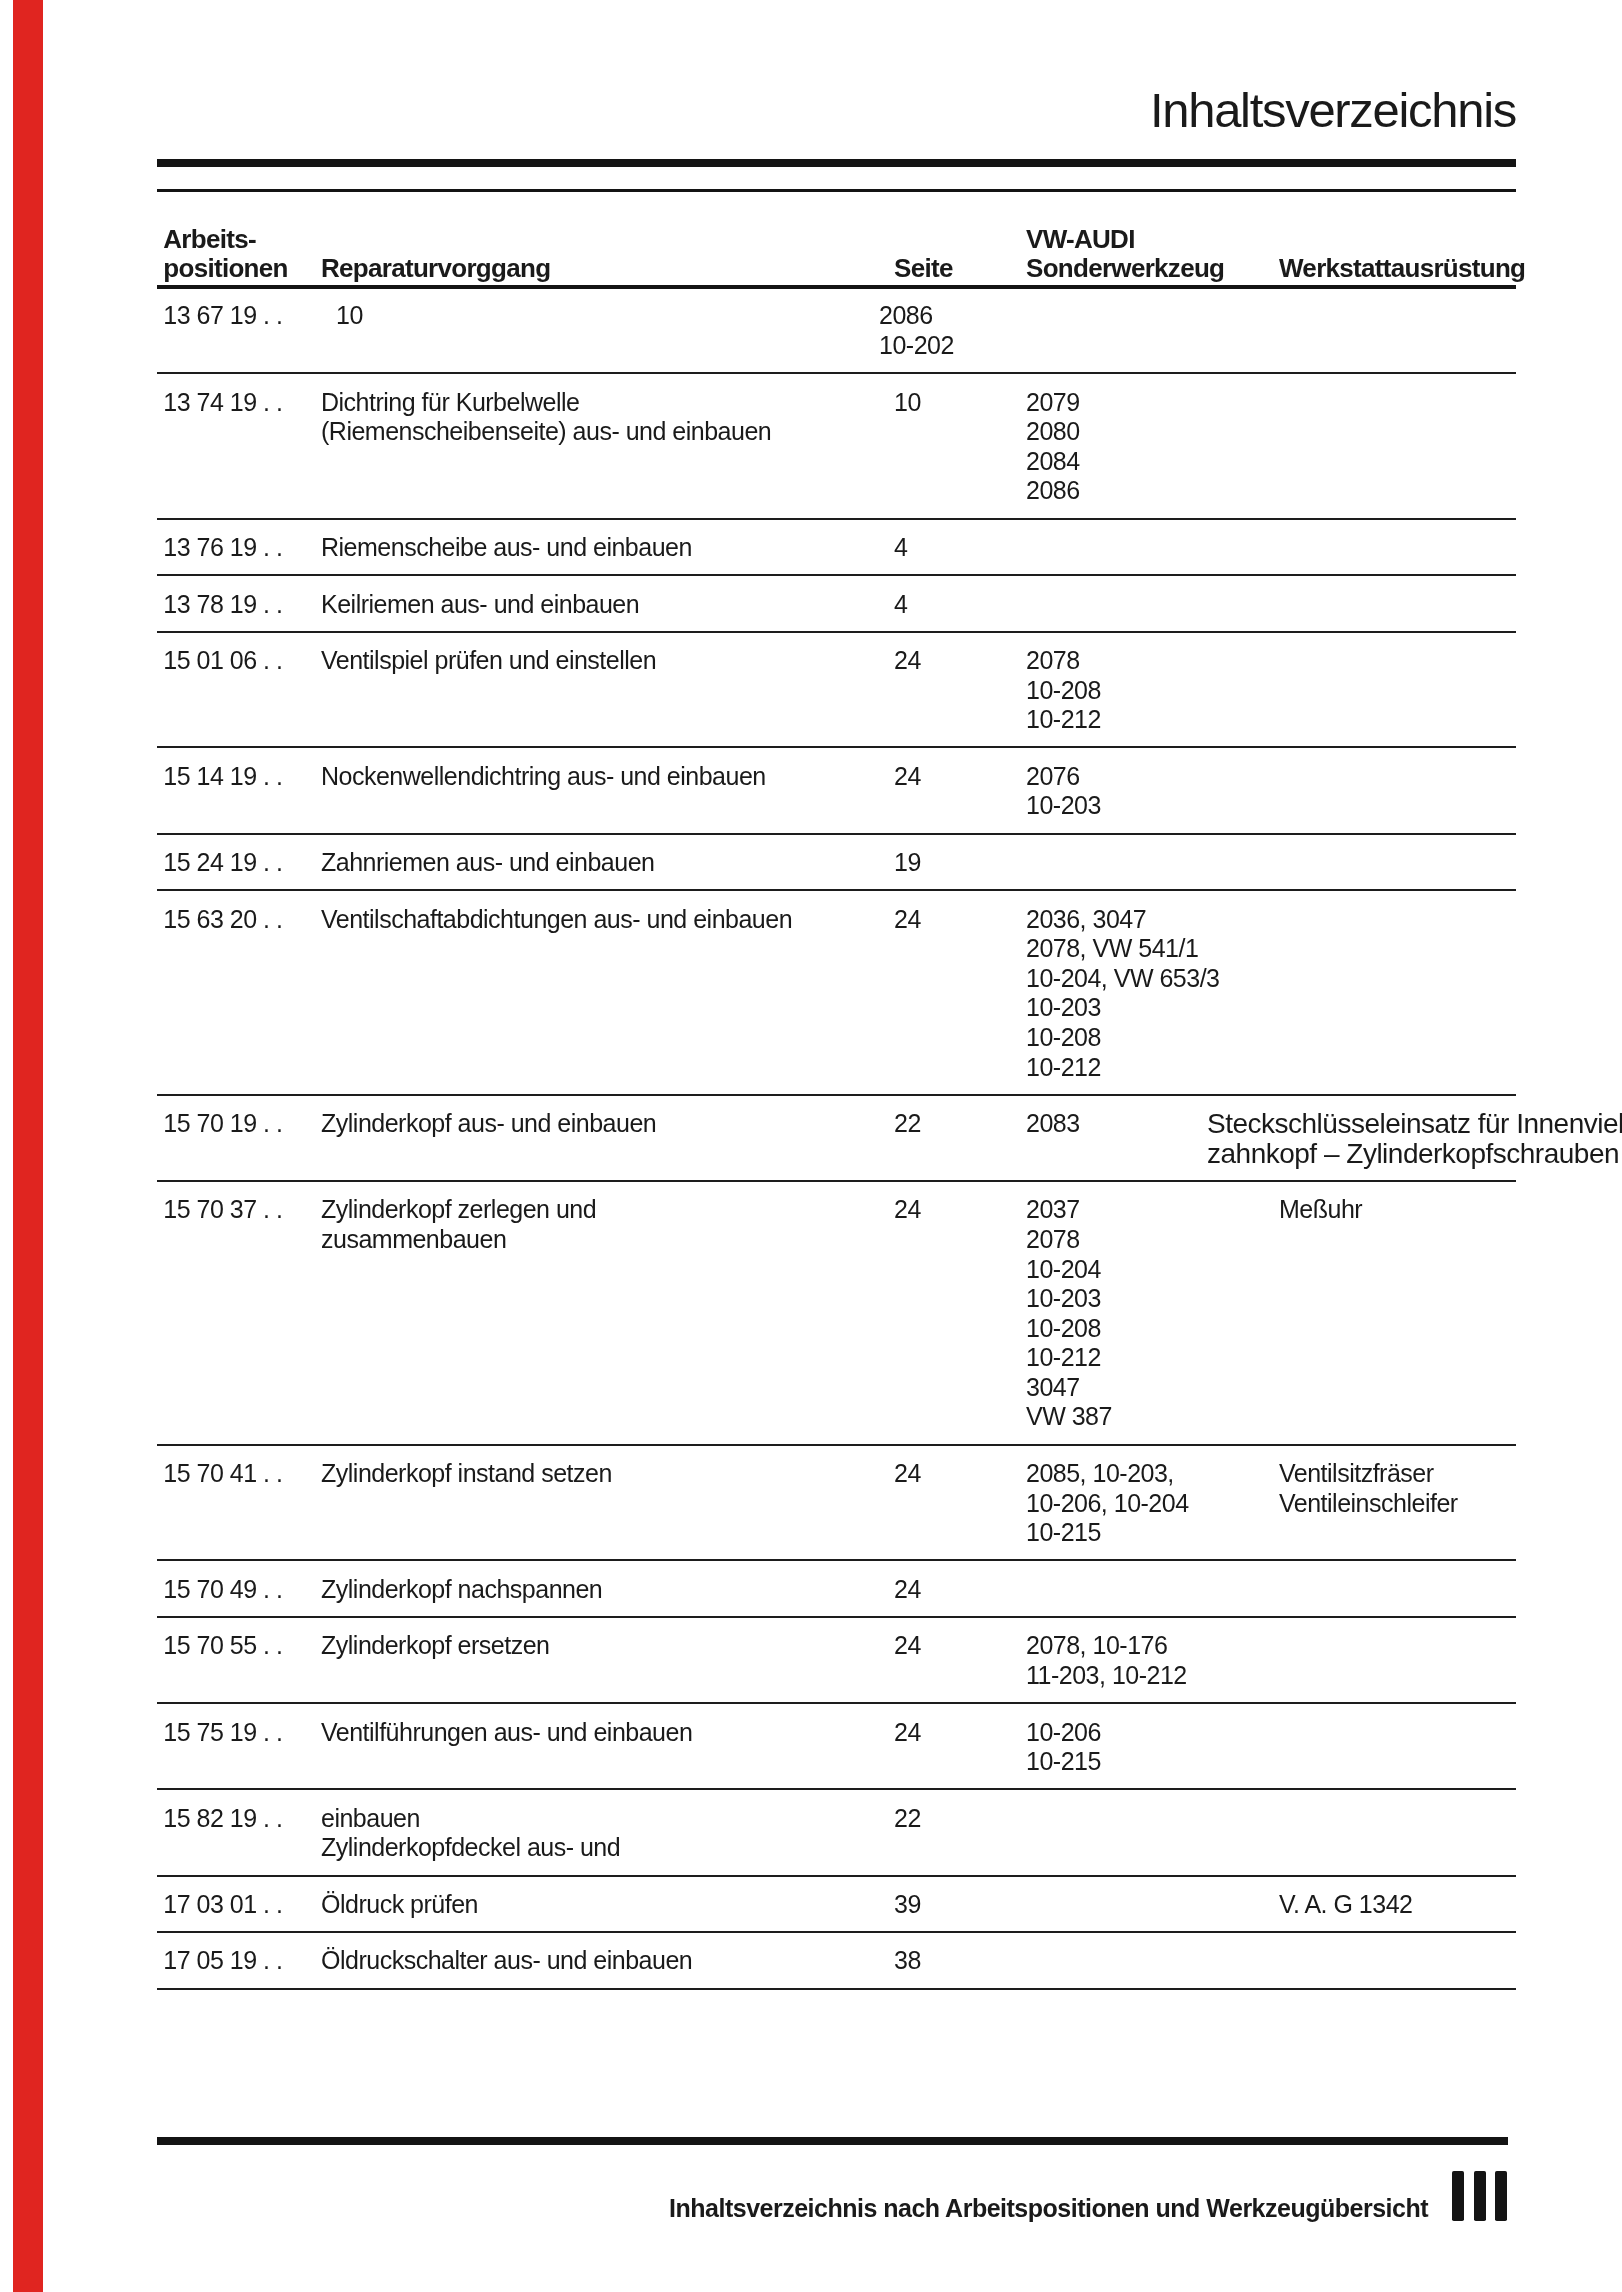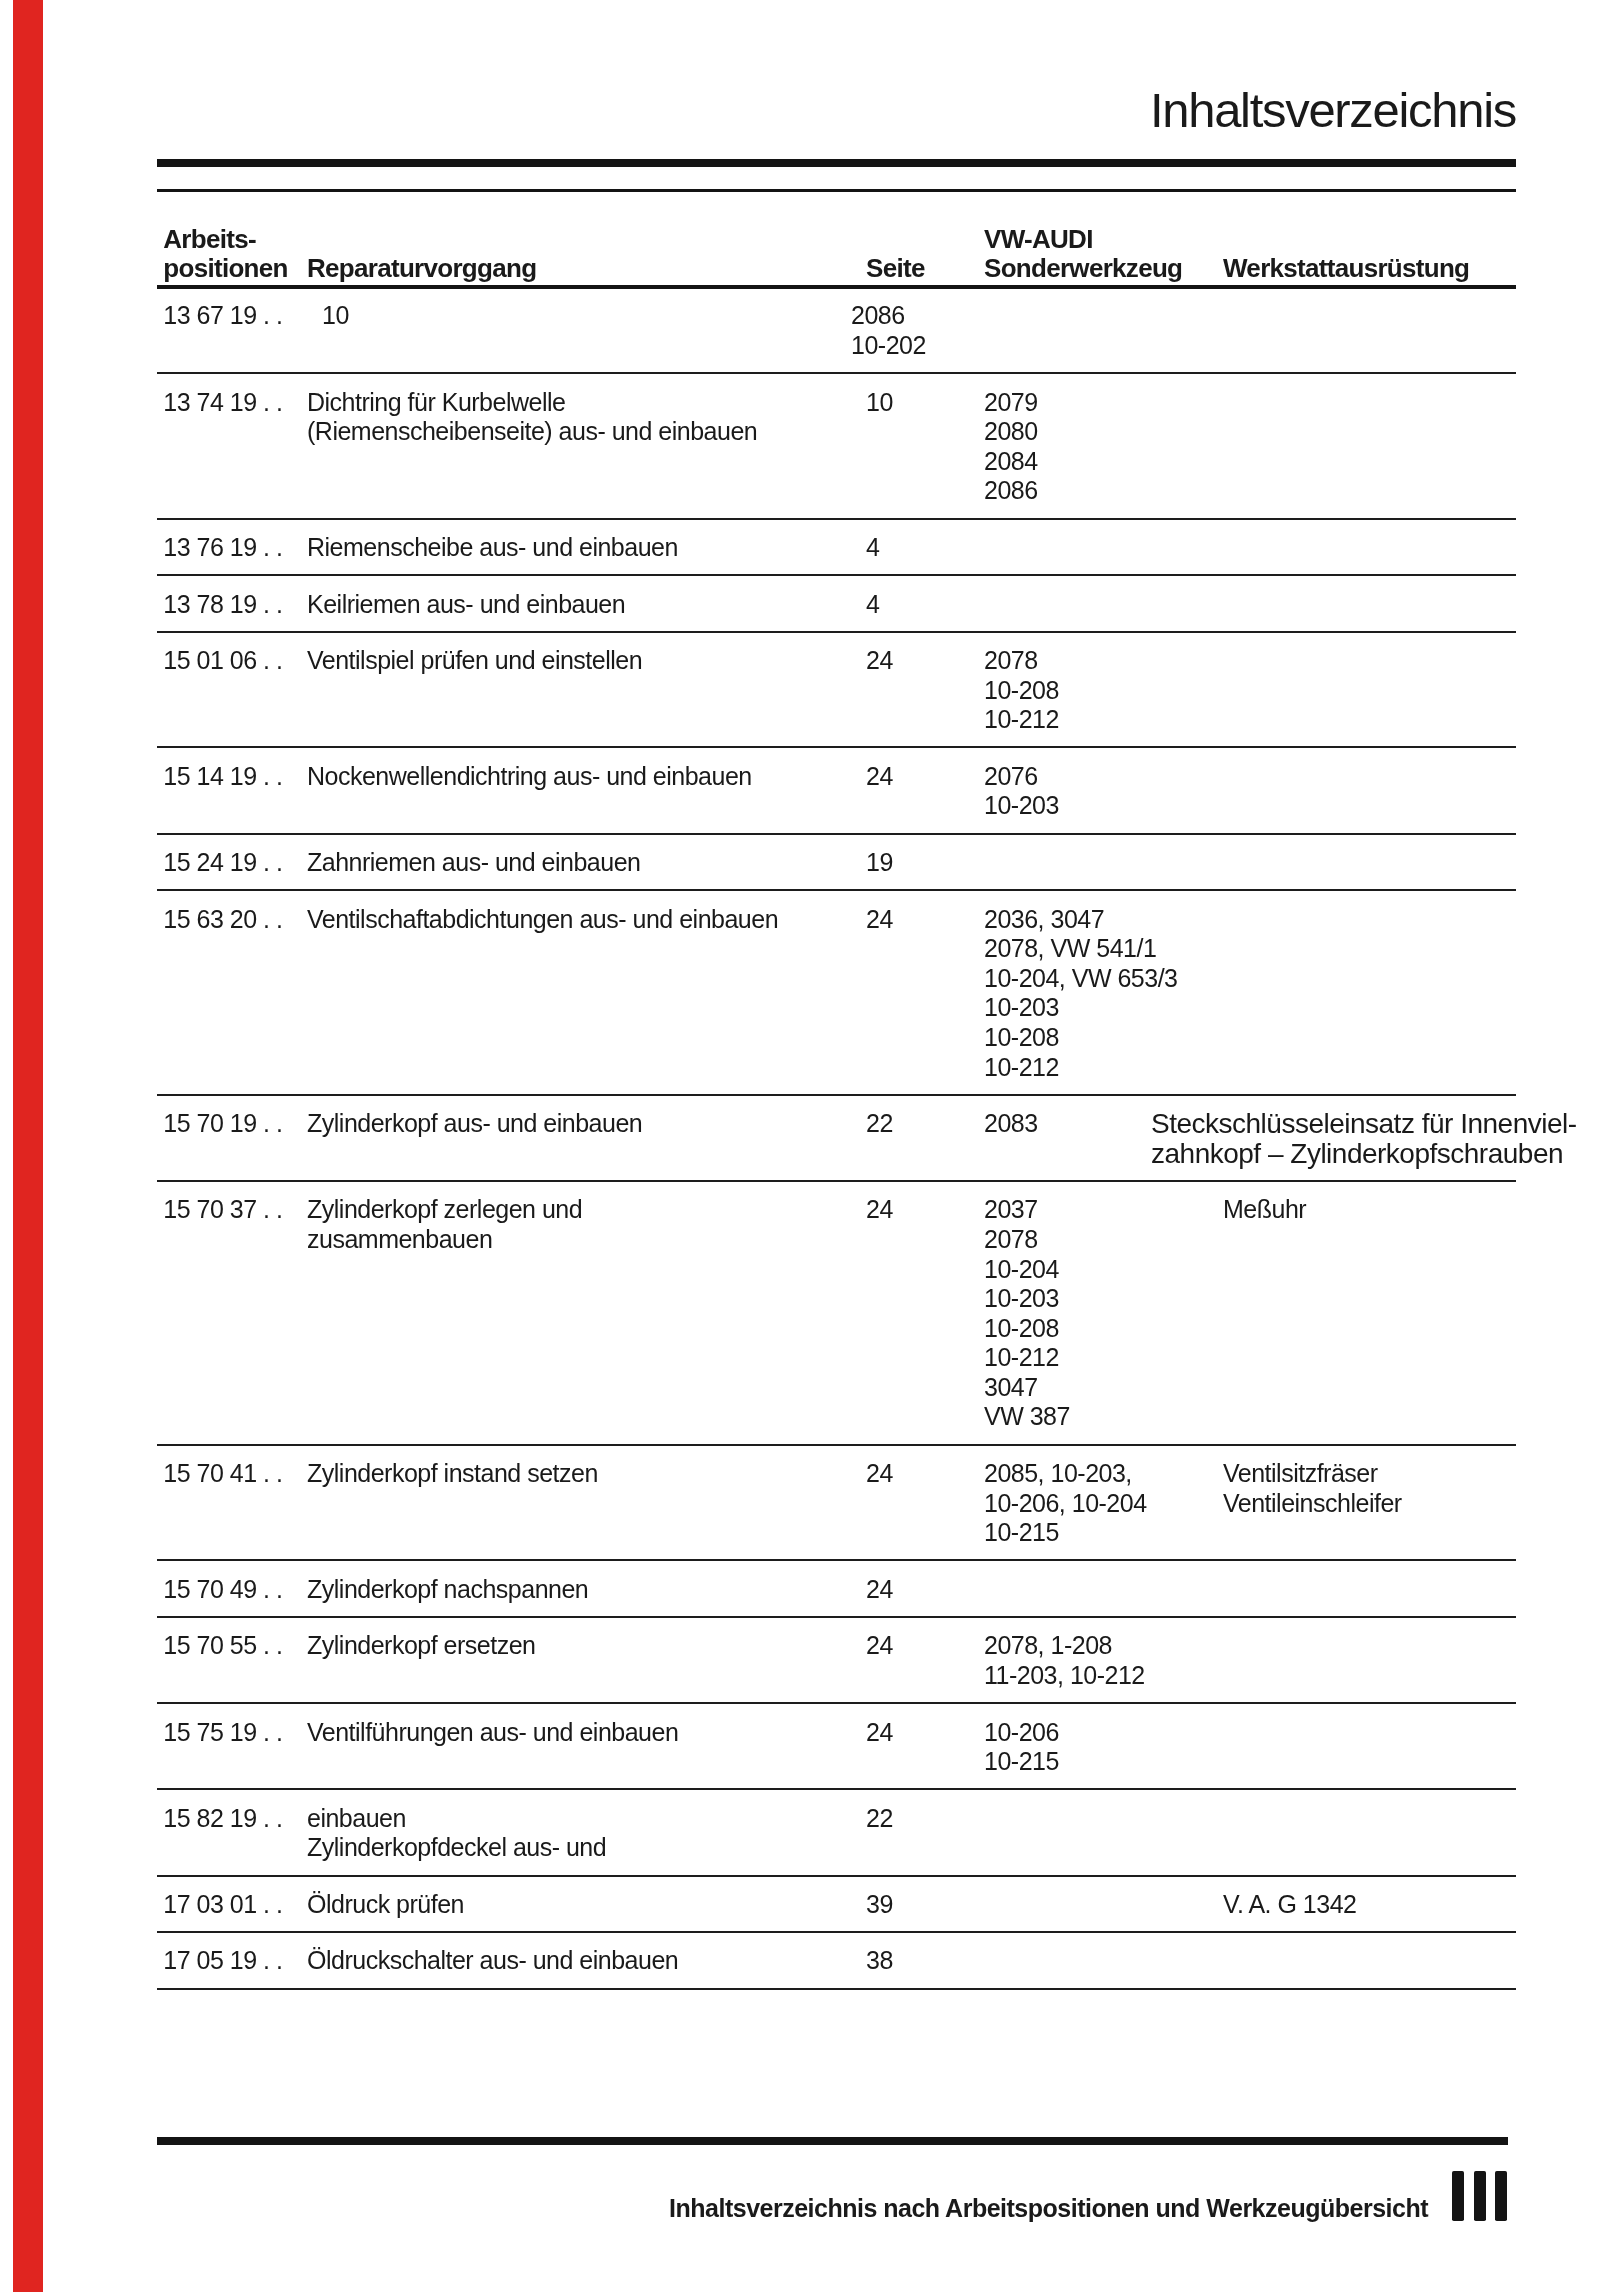--- a/index.html
+++ b/index.html
@@ -19,21 +19,21 @@
     position:absolute;top:82px;right:107px;
     font-size:49px;font-weight:400;letter-spacing:-1.3px;
     white-space:nowrap;
   }
   .rule{position:absolute;left:157px;width:1359px;background:#141414;}
   .rule-thick-top{top:159px;height:8px;}
   .rule-thin-top{top:189px;height:2.7px;}
   .rule-header-bottom{top:285px;height:3.6px;}
   .rule-footer{top:2137px;height:8px;width:1351px;}
 
-  .grid5{display:grid;grid-template-columns:150px 544px 133px 239px 293px;}
+  .grid5{display:grid;grid-template-columns:150px 544px 133px 239px 293px;gap:14px;}
 
   .thead{
     position:absolute;left:157px;top:202px;width:1359px;height:82px;
     font-weight:700;font-size:26px;letter-spacing:-0.7px;
   }
   .thead .cell{display:flex;flex-direction:column;justify-content:flex-end;}
   .thead .line{line-height:38px;white-space:nowrap;}
 
   .tbody{
     position:absolute;left:157px;top:288px;width:1359px;
@@ -295,21 +295,21 @@
         <div class="cell c-pos">
           <div class="line">15 70 55 . .</div>
         </div>
         <div class="cell c-rep">
           <div class="line">Zylinderkopf ersetzen</div>
         </div>
         <div class="cell c-page">
           <div class="line">24</div>
         </div>
         <div class="cell c-tools">
-          <div class="line">2078, 1-208</div>
+          <div class="line">2078, 10-176</div>
           <div class="line">11-203, 10-212</div>
         </div>
         <div class="cell c-equip"></div>
       </div>
       <div class="row grid5">
         <div class="cell c-pos">
           <div class="line">15 75 19 . .</div>
         </div>
         <div class="cell c-rep">
           <div class="line">Ventilführungen aus- und einbauen</div>

